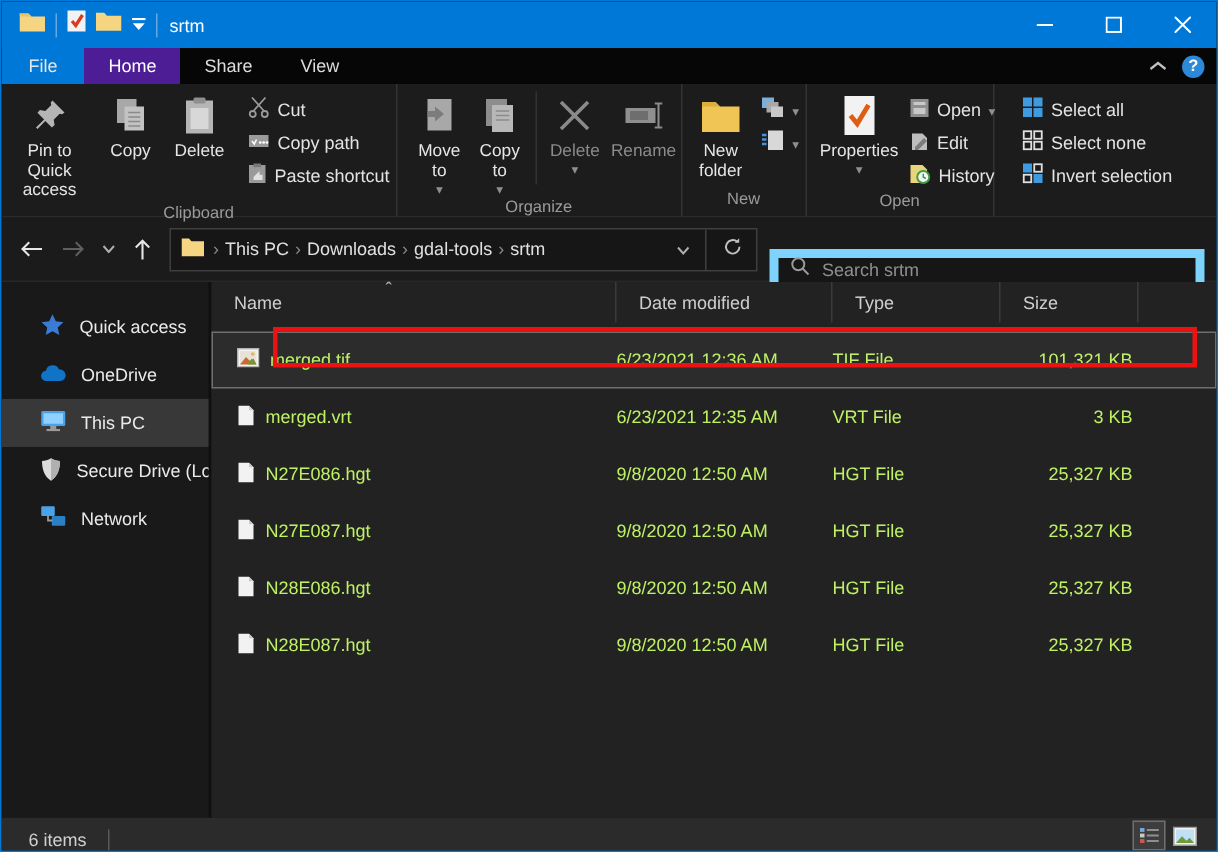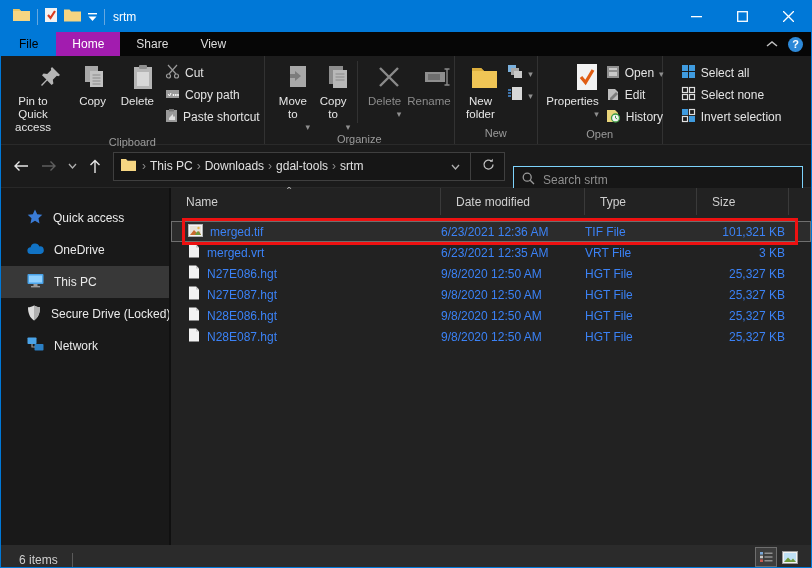--- a/index.html
+++ b/index.html
@@ -11,73 +11,73 @@
   .titlebar { height:31px; background:#0078d7; display:flex; align-items:center; }
   .qat { display:flex; align-items:center; gap:6px; padding-left:12px; }
   .qat-sep { width:1px; height:16px; background:#66a8e0; }
   .wtitle { color:#fff; font-size:12px; margin-left:8px; }
   .caption { margin-left:auto; display:flex; height:31px; }
   .cap-btn { width:46px; height:31px; display:flex; align-items:center; justify-content:center; }
 
   
   .tabrow { height:24px; background:#060606; display:flex; align-items:stretch; font-size:12px; }
   .tab { padding:0 16px; display:flex; align-items:center; color:#dcdcdc; }
-  .tab.file { background:#0078d7; color:#000000; padding:0 18px; }
-  .tab.active { background:#a21caf; color:#fff; }
+  .tab.file { background:#0078d7; color:#e5e5e5; padding:0 18px; }
+  .tab.active { background:#4c1d95; color:#fff; }
   .tabrow-right { margin-left:auto; display:flex; align-items:center; gap:10px; padding-right:8px; }
   .helpdot { width:15px; height:15px; border-radius:50%; background:#2d89d8; color:#fff;
              font-size:11px; font-weight:bold; display:flex; align-items:center; justify-content:center; }
   .helpdot::after { content:"?"; }
 
   
   .ribbon { height:89px; background:#1c1c1c; display:flex; border-bottom:1px solid #2a2a2a; }
   .rgroup { position:relative; border-right:1px solid #323232; display:flex; flex-direction:column; }
   .rgroup:last-child { border-right:none; }
   .rbody { flex:1; display:flex; align-items:flex-start; padding-top:3px; }
   .glabel { text-align:center; color:#9b9b9b; font-size:11px; height:17px; }
-  .bigbtn { display:flex; flex-direction:column; align-items:flex-end; padding:2px 3px; color:#e6e6e6; }
+  .bigbtn { display:flex; flex-direction:column; align-items:center; padding:2px 3px; color:#e6e6e6; }
   .bigbtn .bicon { height:32px; display:flex; align-items:center; justify-content:center; }
   .blabel { font-size:11.5px; text-align:center; line-height:13px; margin-top:2px; }
   .smallcol { display:flex; flex-direction:column; margin-left:4px; margin-top:3px; }
   .smallbtn { display:flex; align-items:center; gap:5px; height:22px; padding:0 4px; font-size:12px; color:#e3e3e3; }
   .dd::after { content:"▾"; color:#8f8f8f; font-size:9px; }
   .dd { line-height:8px; }
   .dim { color:#8b8b8b; }
 
   
   .navbar { height:43px; background:#1b1b1b; display:flex; align-items:center; border-bottom:1px solid #282828; }
   .nav-btn { width:28px; height:28px; display:flex; align-items:center; justify-content:center; }
   .addressbox { width:392px; height:29px; background:#161616; border:1px solid #3f3f3f;
                 display:flex; align-items:center; margin-left:4px; font-size:12px; color:#e0e0e0; }
   .crumb { padding:0 4px; }
   .crumb-sep::after { content:"›"; color:#8a8a8a; font-size:12px; }
   .addr-right { margin-left:auto; display:flex; align-items:center; }
   .addr-div { width:1px; height:27px; background:#3f3f3f; margin:0 2px; }
-  .searchbox { width:290px; height:29px; background:#161616; border:1px solid #7dd3fc;
+  .searchbox { width:290px; height:29px; background:#161616; border:6px solid #7dd3fc;
                margin-left:8px; display:flex; align-items:center; padding:0 8px; gap:8px;margin-top:28px; }
   .searchbox input { background:transparent; border:none; outline:none; color:#cfcfcf;
                      font-size:12px; width:220px; font-family:"Liberation Sans",sans-serif; }
   .searchbox input::placeholder { color:#8f8f8f; }
 
   
   .main { position:relative; display:flex; height:357px; }
-  .sidebar { width:170px; background:#191919; border-right:2px solid #101010; padding-top:14px; }
+  .sidebar { width:140px; background:#191919; border-right:2px solid #101010; padding-top:14px; }
   .side-item { height:32px; display:flex; align-items:center; gap:10px; padding-left:26px;
                font-size:12px; color:#eaeaea; white-space:nowrap; overflow:hidden; }
   .side-item.selected { background:#383838; }
   .pane { flex:1; background:#222222; }
   .hdr { display:grid; grid-template-columns:270px 144px 112px 92px; height:27px;
          font-size:12px; color:#cfcfcf; align-items:center; }
   .hcell { position:relative; height:100%; display:flex; align-items:center;
            padding-left:15px; border-right:1px solid #3a3a3a; }
   .sort-caret { position:absolute; left:116px; top:-3px; color:#b5b5b5; font-size:13px; }
   .sort-caret::after { content:"ˆ"; }
   .rows { padding-top:6px; }
-  .frow { display:grid; grid-template-columns:270px 144px 112px 92px; height:21px;
-          font-size:12px; color:#3b82f6; align-items:center; }
+  .frow { display:grid; grid-template-columns:270px 144px 112px 92px; height:38px;
+          font-size:12px; color:#bef264; align-items:center; }
   .frow.selected { background:#2c2c2c; outline:1px solid #6f6f6f; outline-offset:-1px; }
   .cell-name { display:flex; align-items:center; gap:7px; padding-left:17px; }
   .cell-size { text-align:right; padding-right:4px; }
   .annotation { position:absolute; left:181px; top:30px; width:616px; height:27px;
                 border:3px solid #ee1111; pointer-events:none; }
 
   
   .statusbar { height:22px; background:#2b2b2b; display:flex; align-items:flex-end;
                font-size:12px; color:#d0d0d0; padding-left:18px; }
   .sb-div { width:1px; height:14px; background:#5a5a5a; margin-left:14px; }

